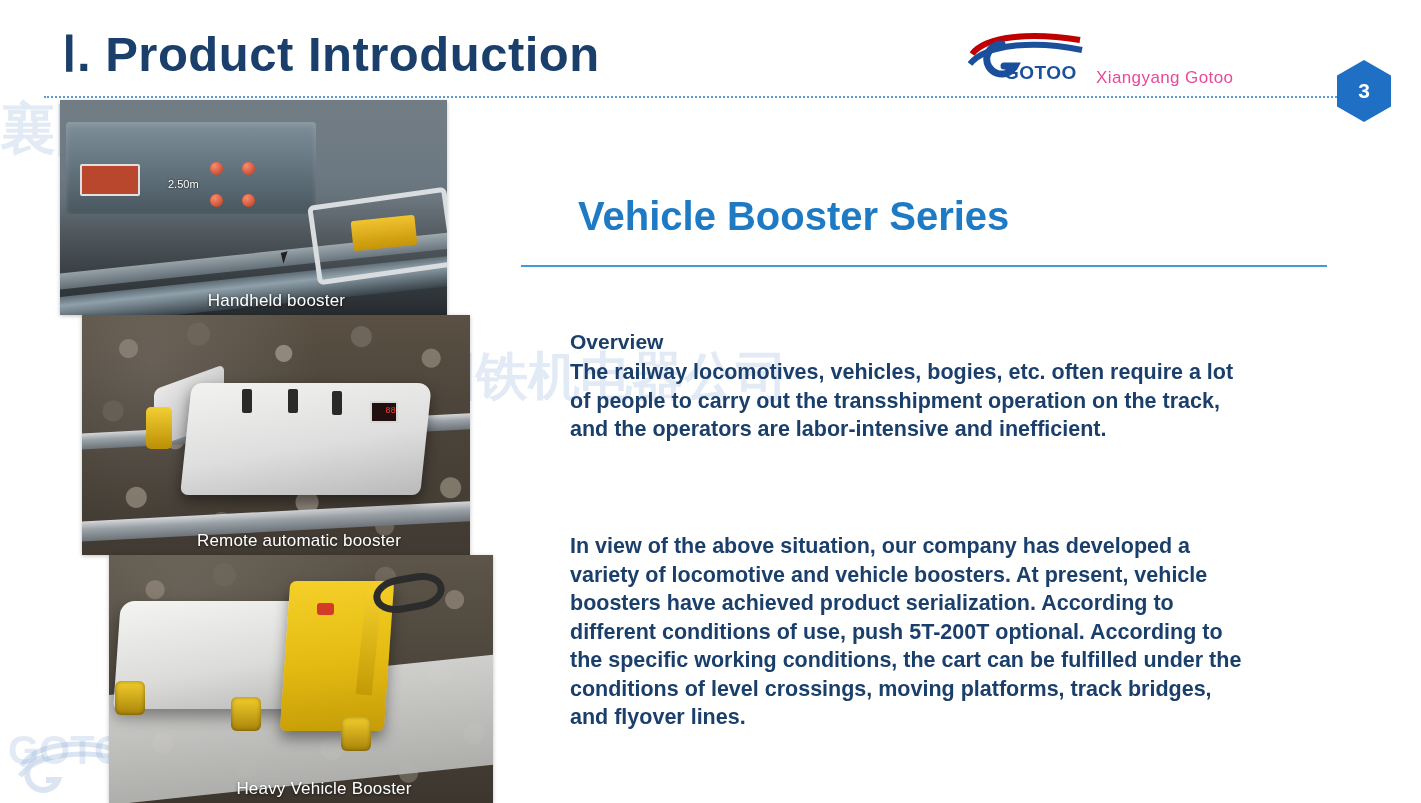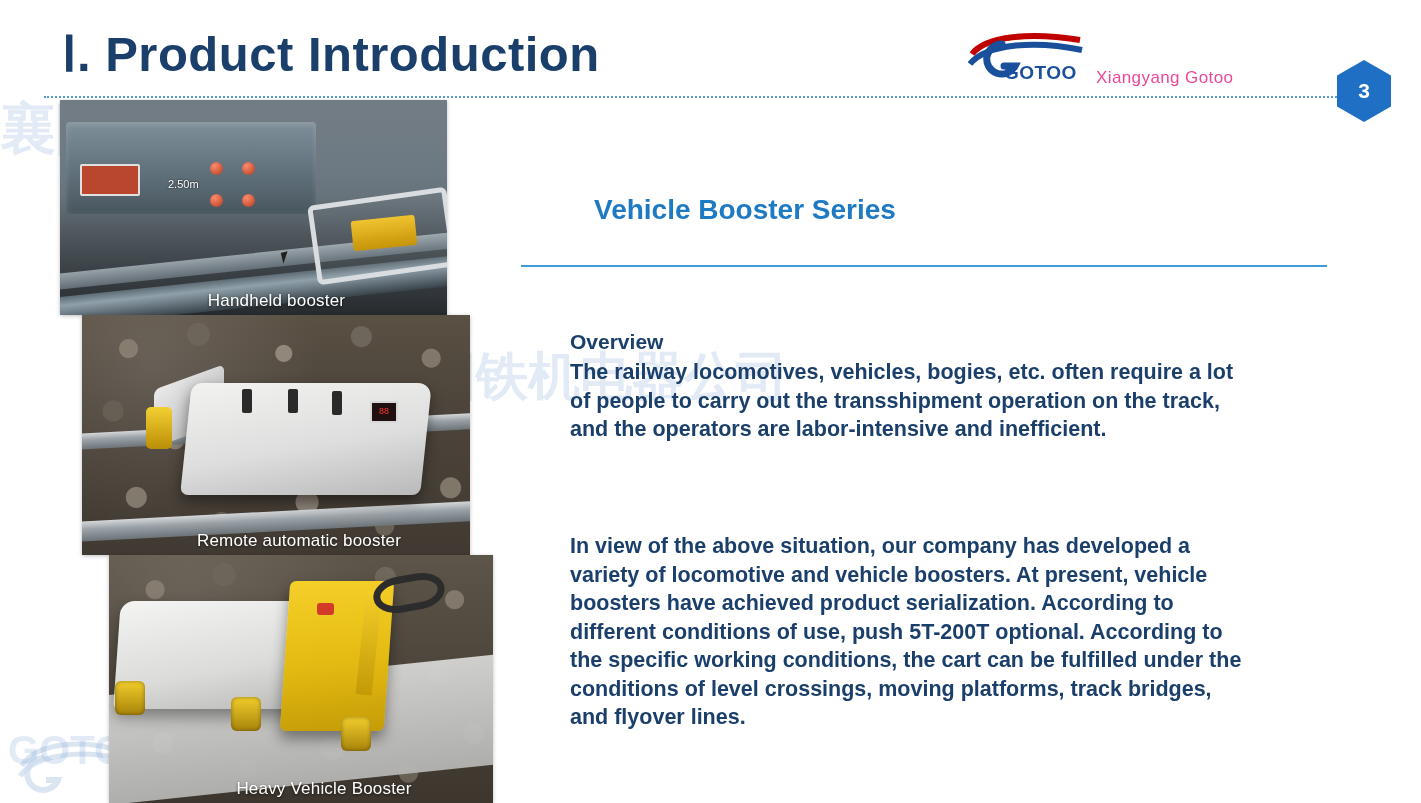--- a/index.html
+++ b/index.html
@@ -304,22 +304,22 @@
     left: 288px; top: 86px;
     width: 24px; height: 18px;
     background: #201010;
     border: 2px solid #d8d8d8;
   }
   .unit-screen span {
     display: block;
     color: #ff3b30;
     font-size: 9px;
     line-height: 16px;
-    text-align: center;
-    font-family: Liberation Sans, sans-serif;
+    text-align: right;
+    font-family: Liberation Mono, monospace;
   }
 
   
   #photo-heavy {
     left: 109px;
     top: 555px;
     width: 384px;
     height: 248px;
     background:
       radial-gradient(circle at 20% 15%, rgba(255,255,255,0.10), transparent 50%),
@@ -377,23 +377,23 @@
     left: 264px; top: 20px;
     width: 58px; height: 22px;
     border: 7px solid #2c2c2c;
     border-radius: 26px/18px;
     transform: rotate(-10deg);
   }
 
   
   .panel-title {
     position: absolute;
-    left: 594px;
+    left: 578px;
     top: 194px;
-    font-size: 28px;
+    font-size: 40px;
     font-weight: bold;
     color: #1f7ac4;
     white-space: nowrap;
   }
   .panel-rule {
     position: absolute;
     left: 521px;
     top: 265px;
     width: 806px;
     height: 2px;

